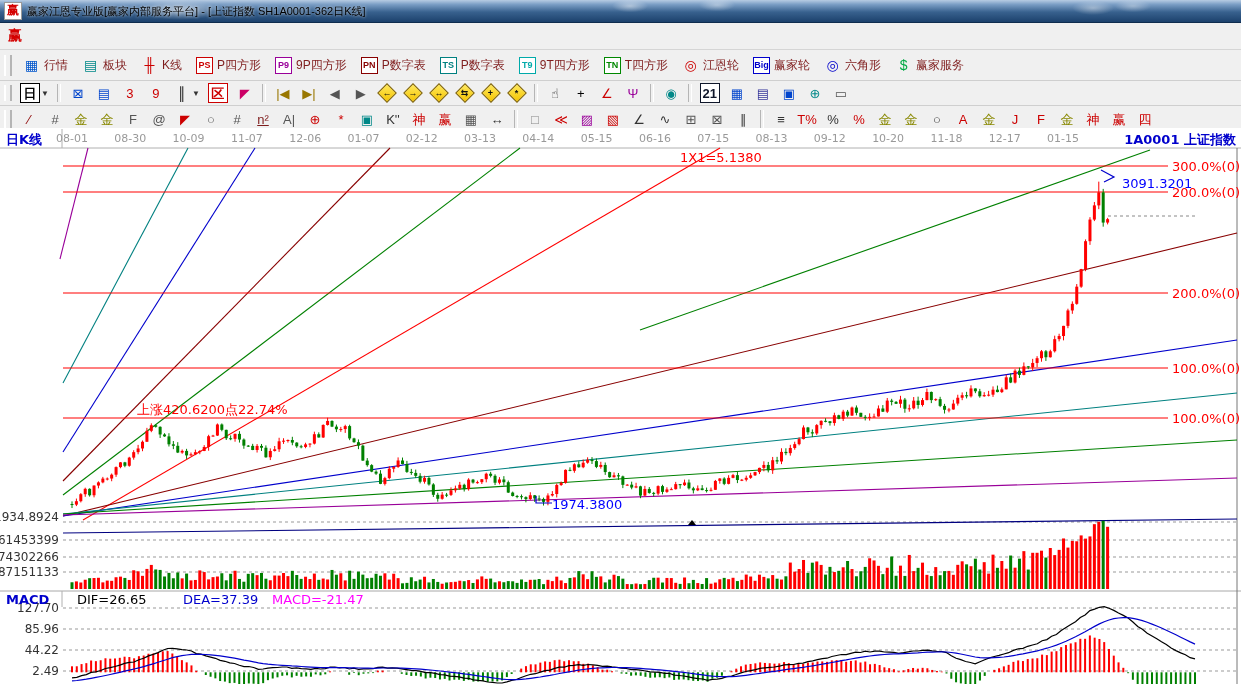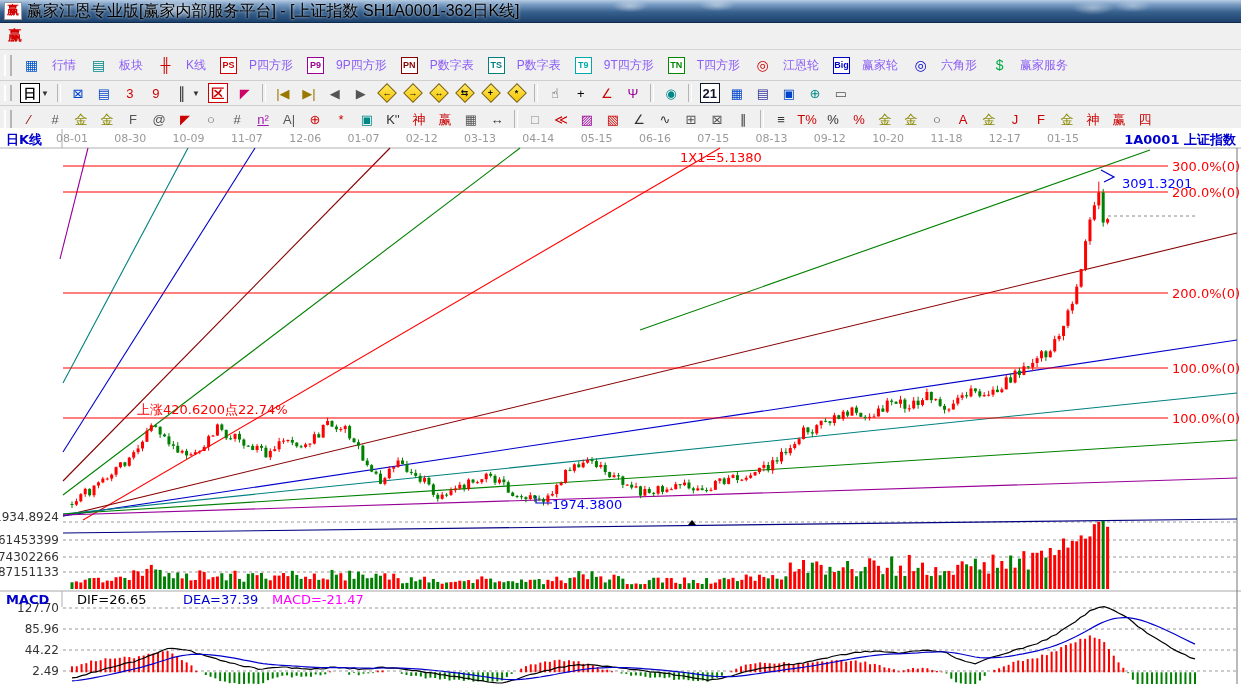--- a/index.html
+++ b/index.html
@@ -10,32 +10,32 @@
     background-image:
       radial-gradient(ellipse 60px 14px at 180px 10px, rgba(255,255,255,.55), rgba(255,255,255,0) 70%),
       radial-gradient(ellipse 26px 9px at 630px 6px, rgba(255,255,255,.45), rgba(255,255,255,0) 70%),
       radial-gradient(ellipse 26px 9px at 717px 5px, rgba(255,255,255,.4), rgba(255,255,255,0) 70%),
       radial-gradient(ellipse 30px 10px at 1093px 8px, rgba(255,255,255,.4), rgba(255,255,255,0) 70%),
       radial-gradient(ellipse 26px 9px at 1133px 6px, rgba(255,255,255,.35), rgba(255,255,255,0) 70%),
       linear-gradient(180deg,#b7cce3 0%,#7b9ec5 20%,#38618e 55%,#1c416c 100%);
     border-bottom:1px solid #0f2c4e;}
   .titlebar .logo{width:16px;height:16px;background:#fff;border:1px solid #999;
     color:#d40000;font-weight:bold;font-size:12px;line-height:15px;text-align:center;margin-right:5px;}
-  .titlebar .title{font-size:16px;color:#000;text-shadow:0 0 3px rgba(255,255,255,.8);white-space:nowrap;}
+  .titlebar .title{font-size:11px;color:#000;text-shadow:0 0 3px rgba(255,255,255,.8);white-space:nowrap;}
   
   .menubar{height:26px;background:#f0f0f0;display:flex;align-items:center;
     border-bottom:1px solid #d5d5d5;padding-left:4px;}
   .menubar .logo{color:#d40000;font-weight:bold;font-size:14px;margin:0 10px 0 4px;}
   .menu-item{font-size:13px;color:#000;padding:3px 9px;cursor:default;}
   
   .toolbar{background:#f0f0f0;display:flex;align-items:center;border-bottom:1px solid #cfcfcf;padding-left:2px;}
   .tb1{height:30px;}  .tb2{height:24px;}  .tb3{height:26px;border-bottom:1px solid #bdbdbd;}
   .grip{width:4px;height:70%;border-left:2px solid #fff;border-right:2px solid #b5b5b5;margin:0 4px 0 2px;}
   .tb-btn{display:flex;align-items:center;padding:2px 5px;margin:0 1px;border:1px solid transparent;cursor:default;}
-  .tb-lbl{font-size:12px;color:#8b5cf6;margin-left:12px;white-space:nowrap;}
+  .tb-lbl{font-size:12px;color:#7f1d1d;margin-left:4px;white-space:nowrap;}
   .tb-ico{display:inline-flex;align-items:center;justify-content:center;width:17px;height:17px;
     font-size:14px;line-height:17px;}
   .tb-ico.boxed{border:1px solid currentColor;font-size:9px;font-weight:bold;width:15px;height:15px;background:#fff;}
   .tb2 .tb-btn, .tb3 .tb-btn{padding:1px 2px;}
   .tb2 .tb-ico, .tb3 .tb-ico{width:18px;height:18px;font-size:13px;}
   .dd{font-size:8px;color:#333;margin-left:1px;}
   .dia{width:12px;height:12px;background:linear-gradient(135deg,#ffe95e,#f5c400);border:1px solid #7c5f00;
     transform:rotate(45deg);display:inline-flex;align-items:center;justify-content:center;margin:2px;}
   .dia span{transform:rotate(-45deg);font-size:9px;color:#111;font-weight:bold;}
   .tb-sep{width:2px;height:18px;border-left:1px solid #b5b5b5;border-right:1px solid #fff;margin:0 4px;}
@@ -279,21 +279,21 @@
         <span class="tb-btn">
           <span class="tb-ico" style="color: rgb(204, 0, 0);">◤</span>
         </span>
         <span class="tb-btn">
           <span class="tb-ico" style="color: rgb(85, 85, 85);">○</span>
         </span>
         <span class="tb-btn">
           <span class="tb-ico" style="color: rgb(85, 85, 85);">#</span>
         </span>
         <span class="tb-btn">
-          <span class="tb-ico" style="color: #a21caf; text-decoration: underline;">n²</span>
+          <span class="tb-ico" style="color: #7f1d1d; text-decoration: underline;">n²</span>
         </span>
         <span class="tb-btn">
           <span class="tb-ico" style="color: rgb(85, 85, 85);">A|</span>
         </span>
         <span class="tb-btn">
           <span class="tb-ico" style="color: rgb(204, 0, 0);">⊕</span>
         </span>
         <span class="tb-btn">
           <span class="tb-ico" style="color: rgb(204, 0, 0);">*</span>
         </span>

